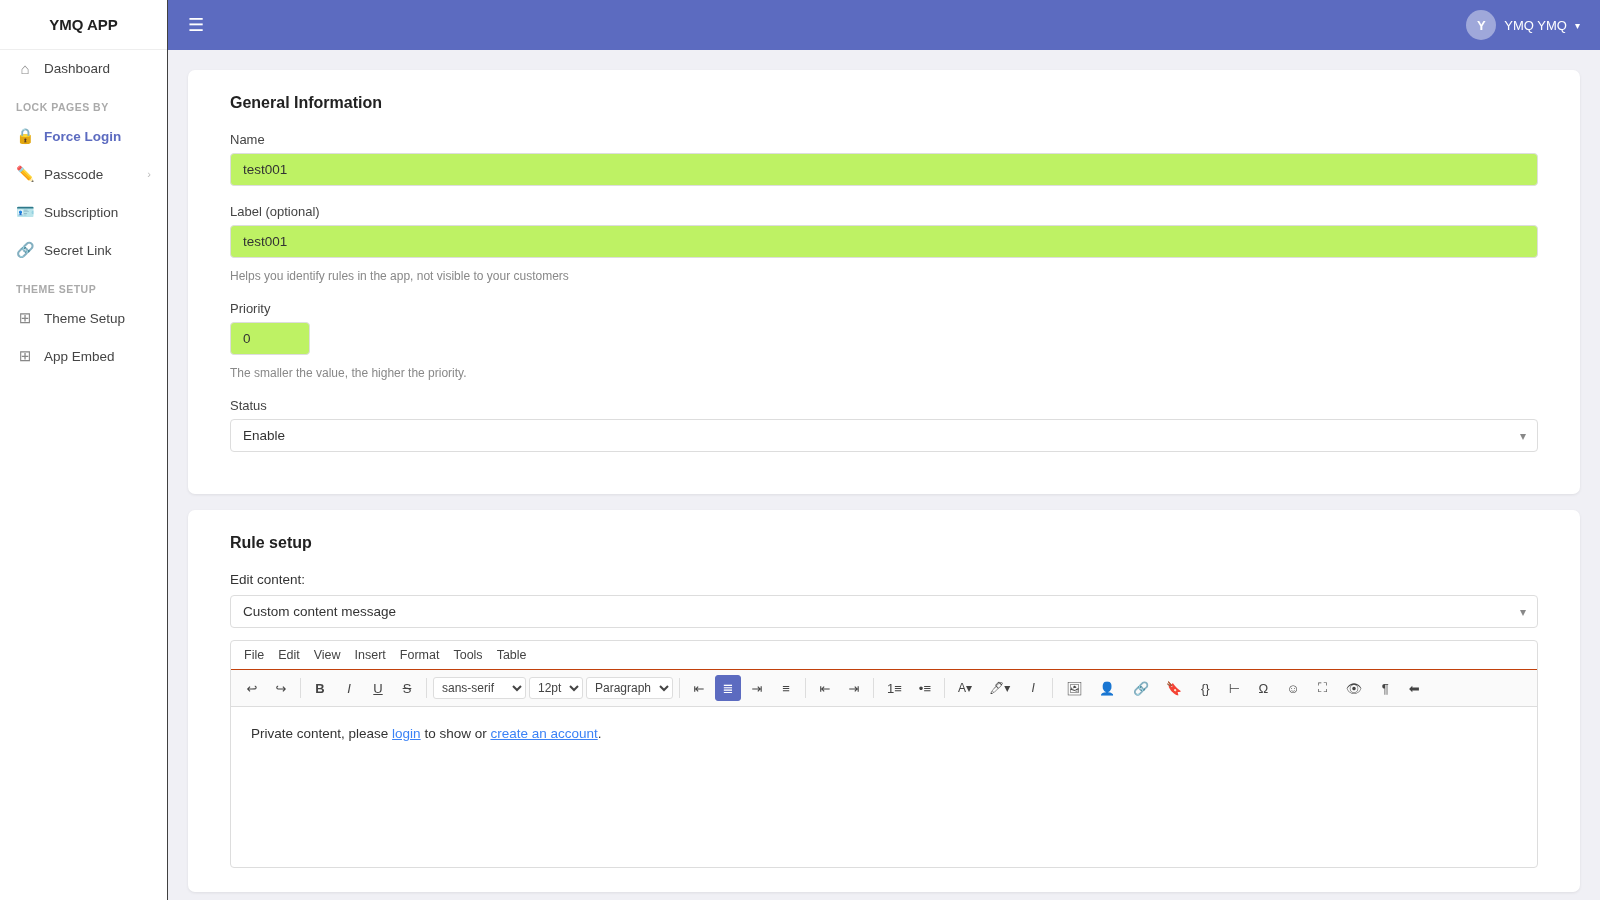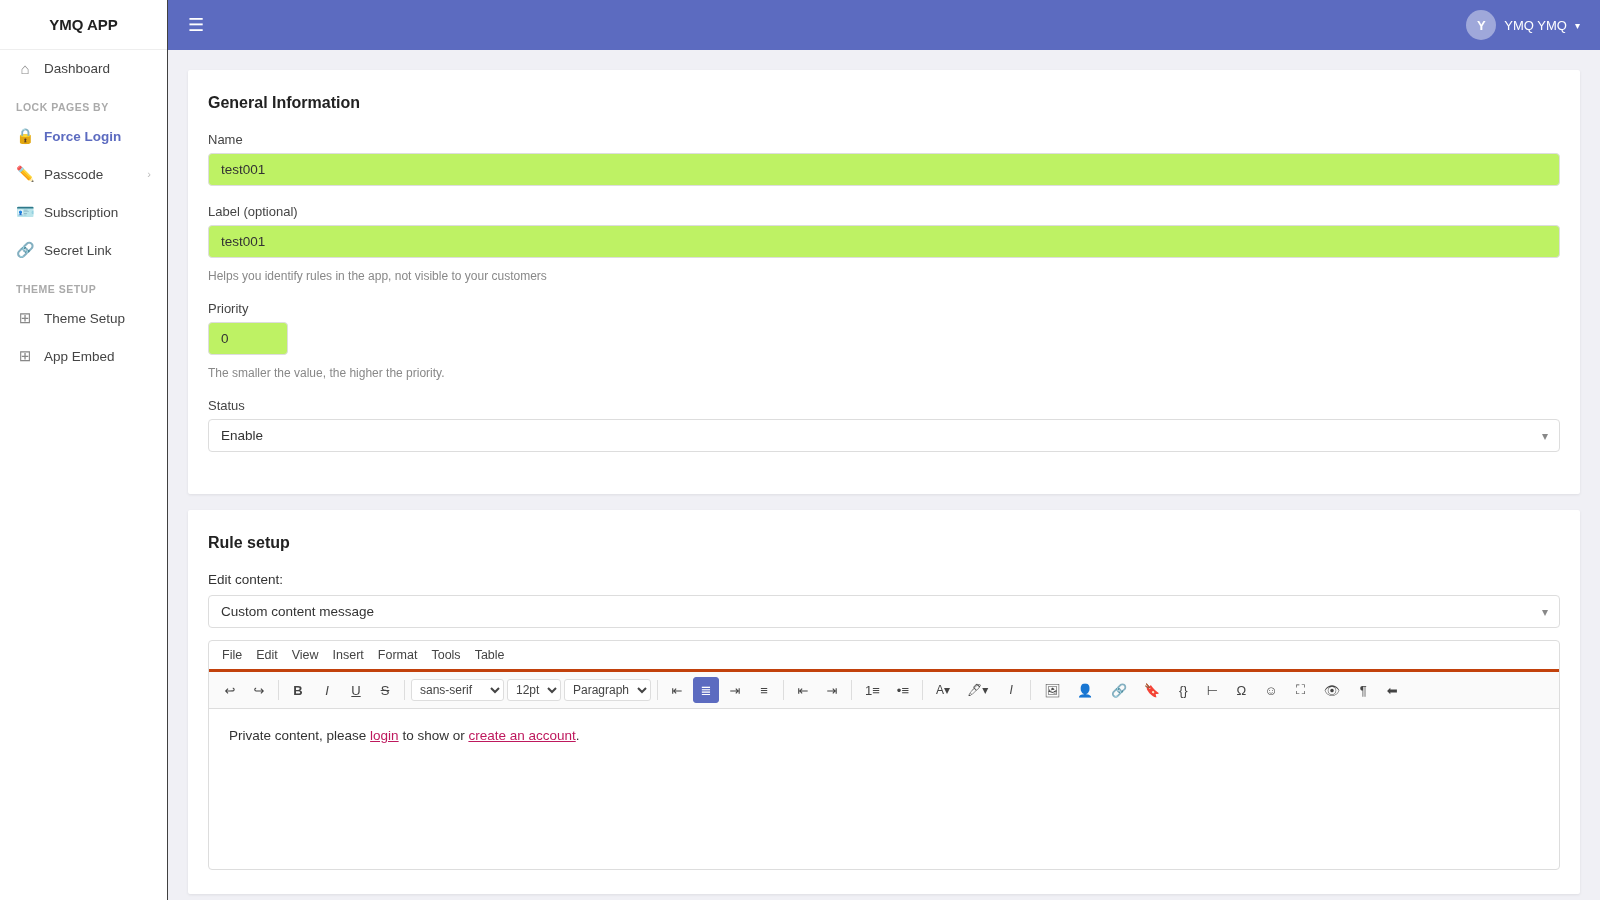--- a/index.html
+++ b/index.html
@@ -89,22 +89,22 @@
       padding: 20px;
       background: #f0f0f5;
       display: flex;
       flex-direction: column;
       gap: 16px;
     }
 
     
     .card {
       background: #fff;
-      border-radius: 2px;
-      padding: 24px 20px;
+      border-radius: 7px;
+      padding: 24px 42px;
       box-shadow: 0 1px 3px rgba(0,0,0,0.08);
     }
     .card-title {
       font-size: 16px;
       font-weight: 600;
       color: #222;
       margin-bottom: 20px;
     }
 
     
@@ -157,21 +157,21 @@
     }
 
     
     .show-content-label { font-size: 13.5px; font-weight: 500; color: #333; margin-bottom: 8px; }
 
     
     .editor-toolbar-top {
       display: flex;
       align-items: center;
       gap: 4px;
-      border-bottom: 3px solid #c2410c;
+      border-bottom: 1px solid #c2410c;
       padding: 4px 8px;
       flex-wrap: wrap;
     }
     .toolbar-menu-item {
       font-size: 12.5px;
       color: #444;
       padding: 3px 5px;
       cursor: pointer;
       border-radius: 3px;
     }
@@ -210,21 +210,21 @@
     }
 
     .editor-body {
       min-height: 160px;
       padding: 16px 20px;
       font-size: 13.5px;
       line-height: 1.6;
       color: #333;
       outline: none;
     }
-    .editor-link { color: #be185d; text-decoration: underline; cursor: pointer; }
+    .editor-link { color: #3b82f6; text-decoration: underline; cursor: pointer; }
 
     .editor-wrapper {
       border: 1px solid #ddd;
       border-radius: 4px;
       margin-top: 12px;
       overflow: hidden;
     }
   </style>
 </head>
 <body>

